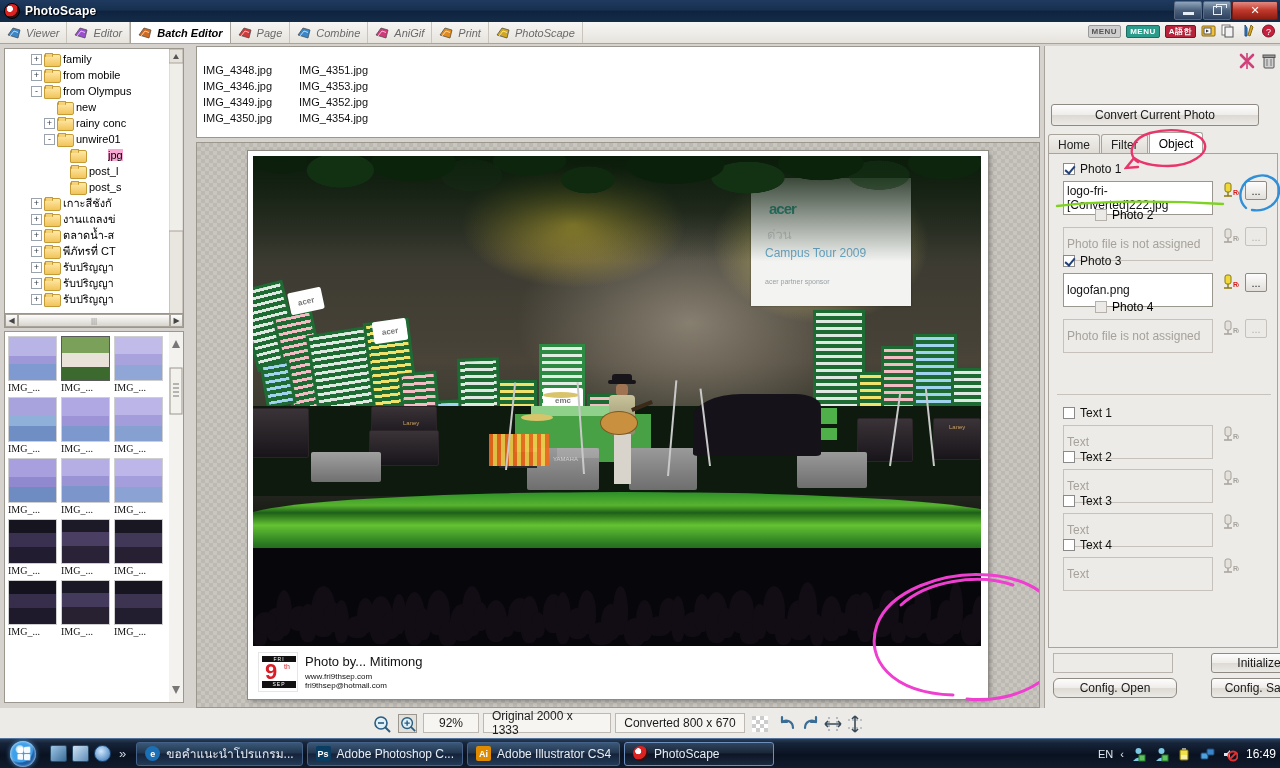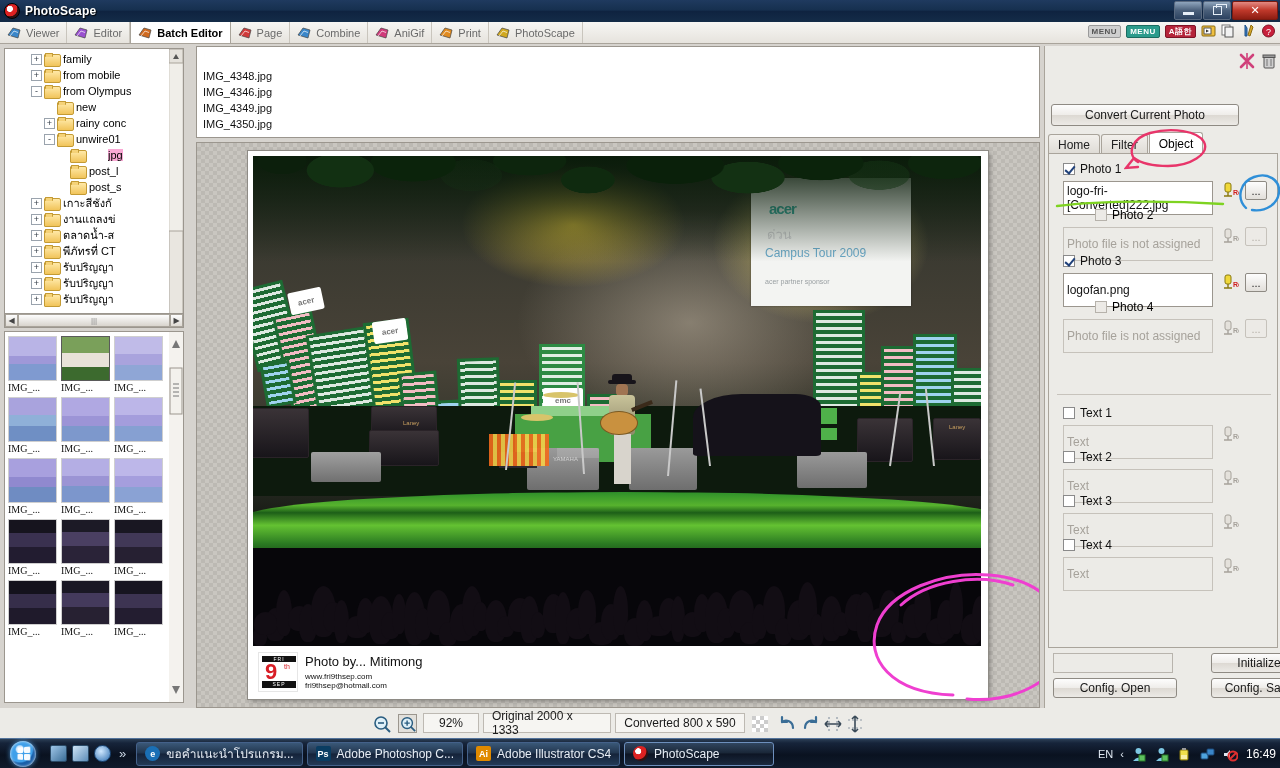--- a/index.html
+++ b/index.html
@@ -93,21 +93,21 @@
   .leftbottom { position:absolute;left:4px;top:708px;width:180px;height:26px;
      display:flex;align-items:center;gap:6px;}
   .slider { width:85px;height:12px;position:relative;margin-left:6px;}
   .slider .trk { position:absolute;left:0;top:5px;width:85px;height:2px;background:#b6b2ab;border-top:1px solid #8d8a84;}
   .slider .kn { position:absolute;left:5px;top:0;width:7px;height:13px;border:1px solid #7d7a74;border-radius:1px;
      background:linear-gradient(180deg,#fefefe,#d9d5ce);}
 
   
   .filelist {
     position:absolute;left:196px;top:46px;width:844px;height:92px;background:#fff;
-    border:1px solid #9b968e; padding:21px 6px;
+    border:1px solid #9b968e; padding:15px 6px;
   }
   .fl-col { display:inline-block; vertical-align:top; width:96px; }
   .fl-item { font-size:11px; line-height:16px; color:#111; }
 
   
   .canvaswrap {
     position:absolute;left:196px;top:142px;width:844px;height:566px;
     background:#c9c6c0;
     background-image:
       linear-gradient(45deg,#bcb9b3 25%,transparent 25%,transparent 75%,#bcb9b3 75%),
@@ -187,21 +187,21 @@
 
   
   .rpanel{position:absolute;left:1044px;top:46px;width:236px;height:662px;background:#ecebe7;
      border-left:1px solid #a9a49b;}
   .btn{border:1px solid #8e8a83;border-radius:3px;
      background:linear-gradient(180deg,#fdfdfd 0%,#efedea 48%,#ddd9d3 52%,#eceae6 100%);
      display:flex;align-items:center;justify-content:center;font-size:12px;color:#1a1a1a;cursor:default;}
   .rp-add{position:absolute;left:6px;top:4px;width:180px;height:22px;}
   .rp-ico{position:absolute;top:4px;width:22px;height:22px;display:flex;align-items:center;justify-content:center;}
   .rp-conv{position:absolute;left:6px;top:31px;width:208px;height:22px;}
-  .rp-conv2{position:absolute;left:6px;top:58px;width:188px;height:22px;}
+  .rp-conv2{position:absolute;left:6px;top:58px;width:208px;height:22px;}
   .tabs{position:absolute;left:3px;top:86px;width:230px;height:22px;display:flex;align-items:flex-end;}
   .ptab{height:20px;padding:0 9px;display:flex;align-items:center;font-size:12px;color:#222;
      border:1px solid #a9a49b;border-bottom:none;border-radius:3px 3px 0 0;
      background:linear-gradient(180deg,#f2f0ec,#dedbd5); margin-right:1px;}
   .ptab.active{height:22px;background:#fff;color:#000;}
   .pbody{position:absolute;left:3px;top:107px;width:230px;height:495px;background:#ecebe7;
      border:1px solid #a9a49b;border-top:1px solid #a9a49b;}
   .objrow{position:absolute;left:14px;display:flex;align-items:center;gap:5px;font-size:12px;color:#111;}
   .objrow.dis{color:#000000;margin-left:32px;}
   .cb{width:12px;height:12px;border:1px solid #8a8a8a;background:#fff;position:relative;flex:none;}
@@ -209,21 +209,21 @@
      border-width:0 2px 2px 0;transform:rotate(40deg);}
   .cb.dis{background:#eceae6;border-color:#b6b2ab;}
   .tfield{position:absolute;left:14px;height:21px;width:150px;background:#fff;border:1px solid #9b968e;
      font-size:12px;color:#111;padding:16px 3px;display:flex;align-items:center;}
   .tfield.dis{background:#ecebe7;color:#a6a29b;border-color:#c6c2bb;}
   .lampico{position:absolute;width:18px;height:19px;}
   .dots{position:absolute;width:22px;height:19px;}
   .sep-h{position:absolute;left:8px;width:214px;height:1px;background:#c7c3bc;}
   .pathfield{position:absolute;left:8px;top:607px;width:120px;height:20px;background:#ecebe7;border:1px solid #b8b4ad;}
   .bt-init{position:absolute;left:166px;top:607px;width:96px;height:20px;}
-  .bt-copen{position:absolute;left:8px;top:632px;width:124px;height:20px;}
+  .bt-copen{position:absolute;left:8px;top:632px;width:124px;height:20px;border-radius:6px;}
   .bt-csave{position:absolute;left:166px;top:632px;width:96px;height:20px;}
 
   
   .statusbar{position:absolute;left:0;top:708px;width:1280px;height:30px;background:#ecebe7;}
   .sb-seg{position:absolute;top:5px;height:20px;border:1px solid #bdb9b2;background:#f6f5f2;
     display:flex;align-items:center;justify-content:center;font-size:12px;color:#1a1a1a;padding:0 8px;}
   .sb-ico{position:absolute;top:6px;width:19px;height:19px;display:flex;align-items:center;justify-content:center;}
 
   
   .taskbar{position:absolute;left:0;top:738px;width:1280px;height:30px;
@@ -266,21 +266,21 @@
       <div class="winbtn">
           <div class="sq"></div>
         </div>
       <div class="winbtn close">
           <span>✕</span>
         </div>
     </div>
   </div>
 
   <div class="tabbar">
-    <div id="main-tabs" style="display:flex;align-items:center;height:14px;">
+    <div id="main-tabs" style="display:flex;align-items:center;height:14px;font-style:italic;">
         <div class="mtab">
           <span class="mico"><svg width="15" height="14" viewBox="0 0 15 14">
               <path d="M1 9 L6 2 L13 4 L11 12 Z" fill="#3a86c9" stroke="#444" stroke-width=".7"></path>
               <path d="M3 10 L7 5 L11 6.5" fill="none" stroke="#fff" stroke-width=".9" opacity=".75"></path>
             </svg></span>
           <span>Viewer</span>
         </div>
         <div class="mtab">
           <span class="mico"><svg width="15" height="14" viewBox="0 0 15 14">
               <path d="M1 9 L6 2 L13 4 L11 12 Z" fill="#9a4fd0" stroke="#444" stroke-width=".7"></path>
@@ -595,21 +595,21 @@
           <path d="M3 7 h13 l-2 7 H1 Z" fill="#ffe9a8" stroke="#b8860b"></path>
         </svg>
     </div>
     <div class="slider">
       <div class="trk"></div>
         <div class="kn"></div>
     </div>
   </div>
 
   <div class="filelist">
-    <div id="file-cols"><div class="fl-col"><div class="fl-item">IMG_4348.jpg</div><div class="fl-item">IMG_4346.jpg</div><div class="fl-item">IMG_4349.jpg</div><div class="fl-item">IMG_4350.jpg</div></div></div>
+    <div id="file-cols"><div class="fl-col"><div class="fl-item">IMG_4348.jpg</div><div class="fl-item">IMG_4346.jpg</div><div class="fl-item">IMG_4349.jpg</div><div class="fl-item">IMG_4350.jpg</div></div><div class="fl-col"><div class="fl-item">IMG_4351.jpg</div><div class="fl-item">IMG_4353.jpg</div><div class="fl-item">IMG_4352.jpg</div><div class="fl-item">IMG_4354.jpg</div></div></div>
   </div>
 
   <div class="canvaswrap">
     <div class="paper">
 
       <div class="photo">
         <div class="sky"></div>
 
         <div class="banner">
           <div class="bl1">acer</div>
@@ -962,21 +962,21 @@
     </div>
     <div class="sb-ico" style="left:398px;border:1px solid #9b968e;background:#e2e0db;">
       <svg width="16" height="16" viewBox="0 0 18 18">
           <circle cx="8" cy="8" r="6" fill="#dff0f8" stroke="#2a5d80" stroke-width="1.6"></circle>
           <path d="M12 12 L17 17" stroke="#2a5d80" stroke-width="2"></path>
           <path d="M5 8 h6 M8 5 v6" stroke="#2a5d80" stroke-width="1.6"></path>
         </svg>
     </div>
     <div class="sb-seg" style="left:423px;width:56px;">92%</div>
     <div class="sb-seg" style="left:483px;width:128px;">Original 2000 x 1333</div>
-    <div class="sb-seg" style="left:615px;width:130px;">Converted 800 x 590</div>
+    <div class="sb-seg" style="left:615px;width:130px;">Converted 800 x 670</div>
     <div class="sb-ico" style="left:750px;">
       <svg width="16" height="16" viewBox="0 0 16 16">
           <rect width="16" height="16" fill="#fff"></rect>
           <rect x="0" y="0" width="4" height="4" fill="#ccc"></rect>
           <rect x="8" y="0" width="4" height="4" fill="#ccc"></rect>
           <rect x="4" y="4" width="4" height="4" fill="#ccc"></rect>
           <rect x="12" y="4" width="4" height="4" fill="#ccc"></rect>
           <rect x="0" y="8" width="4" height="4" fill="#ccc"></rect>
           <rect x="8" y="8" width="4" height="4" fill="#ccc"></rect>
           <rect x="4" y="12" width="4" height="4" fill="#ccc"></rect>

